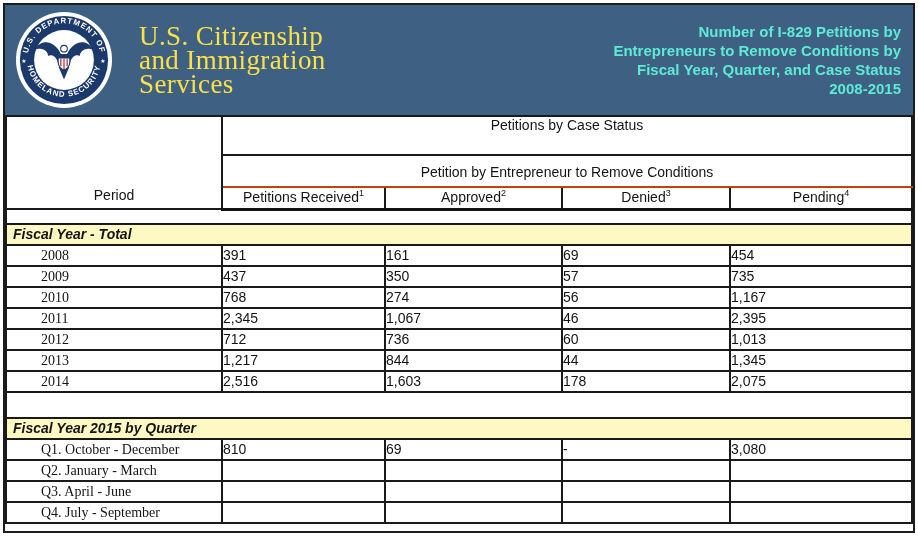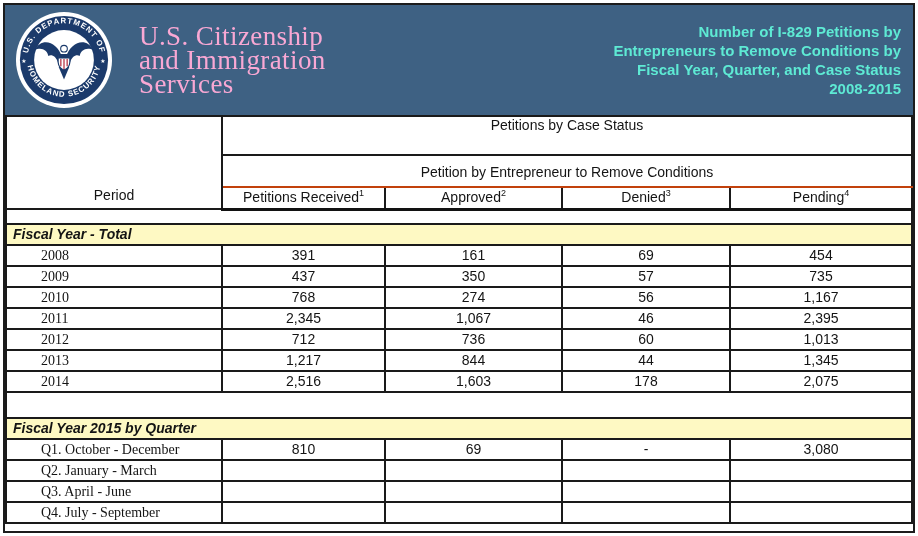--- a/index.html
+++ b/index.html
@@ -14,21 +14,21 @@
   
   .banner {
     height:110px; background:#3e6183;
     display:flex; align-items:center;
     padding:0 6px 0 10px;
   }
   .seal { width:98px; height:98px; flex:0 0 auto; }
   .agency {
     margin-left:26px;
     font-family:"Liberation Serif", serif;
-    color:#f9a8d4; font-size:27px; line-height:24px;
+    color:#fde047; font-size:27px; line-height:24px;
     letter-spacing:0.4px;
   }
   .report-title {
     margin-left:auto; text-align:right;
     color:#5eead4; font-weight:bold;
     font-size:15px; line-height:19px;
     padding-right:6px;
   }
 
   
@@ -53,21 +53,21 @@
   tr.g1 td { height:15px; }
   tr.g2 td { height:26px; }
   tr.section td {
     height:21px; background:#fef9c3;
     font-weight:bold; font-style:italic;
     text-align:left; padding-left:6px;
     border-left:0; border-right:0;
   }
   tr.data td { height:21px; }
   td.period { text-align:left; padding-left:34px;font-family:Liberation Serif, serif; }
-  td.val    { text-align:center; }
+  td.val    { text-align:left; }
 </style>
 </head>
 <body>
 
 <div class="page">
 <div class="frame">
 
   <div class="banner">
     <svg class="seal" viewBox="0 0 100 100">
       <circle cx="50" cy="50" r="49" fill="#ffffff"></circle>

